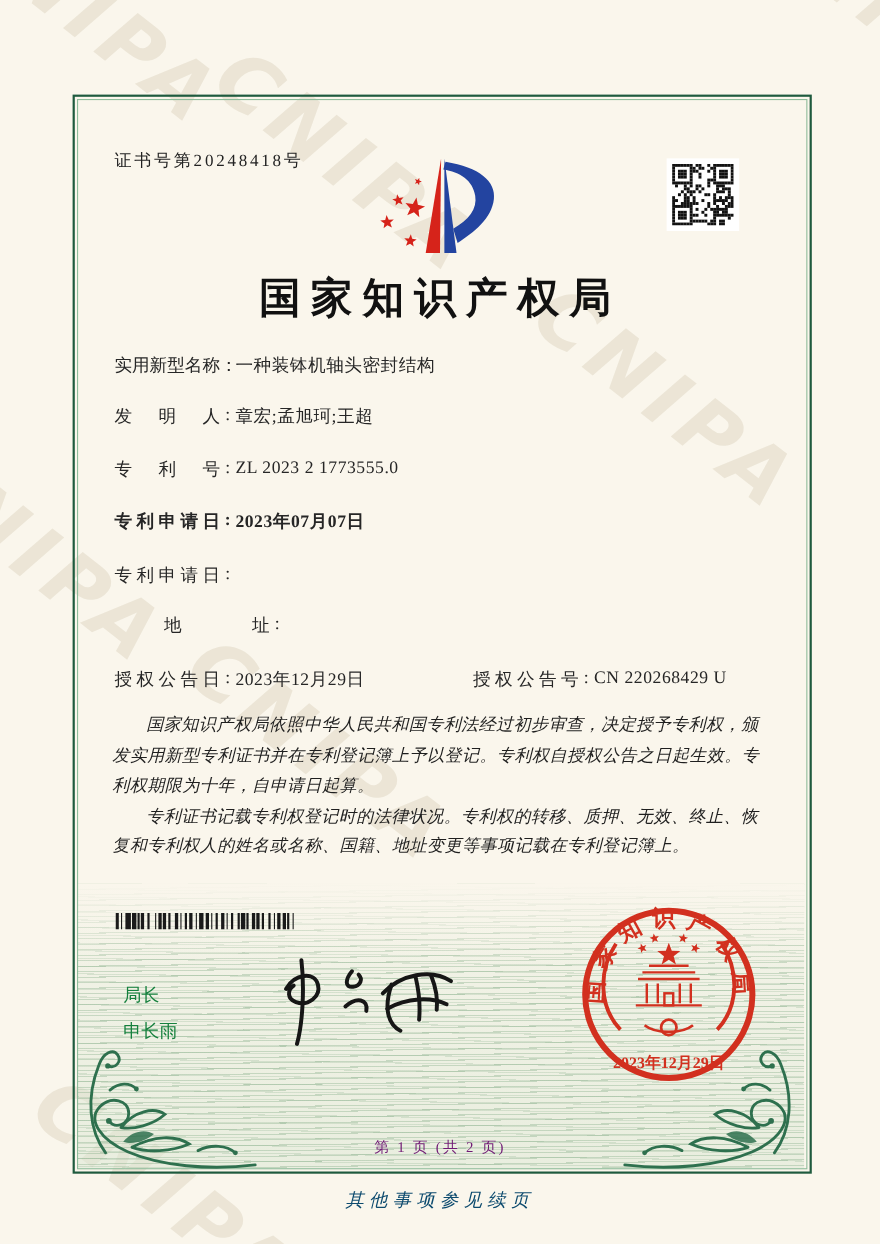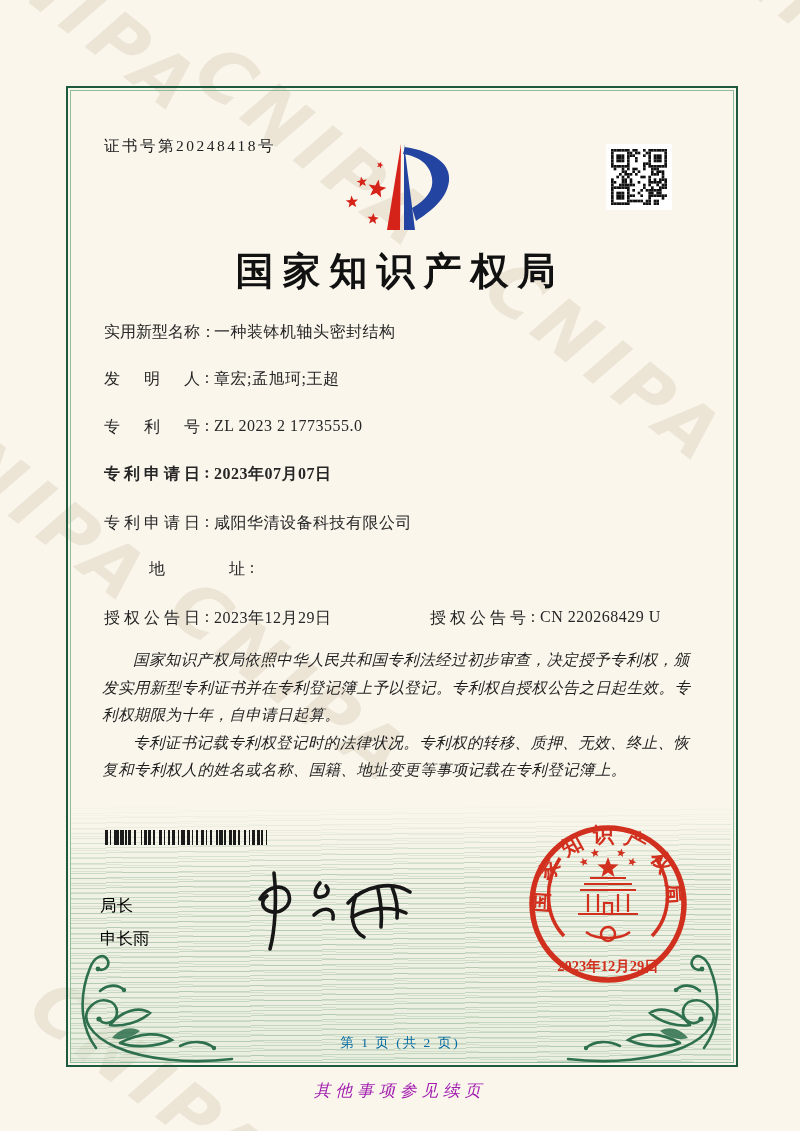--- a/index.html
+++ b/index.html
@@ -31,31 +31,31 @@
   .fcolon{display:inline-block;width:14px;text-align:center;flex:none;}
   .fvalue{display:inline-block;letter-spacing:0.5px;}
   .fvalue.addr{width:434px;line-height:1.62;}
   .gpair{display:flex;}
   .gspace{width:62px;flex:none;}
   .paras{position:absolute;left:102px;top:646px;width:602px;font-size:15.5px;line-height:1.78;
          font-style:italic;color:#1f1f1f;letter-spacing:0.4px;}
   .paras p{margin:0;text-indent:2em;}
   .barcode{position:absolute;left:105px;top:830px;width:214px;height:15px;display:flex;overflow:hidden;}
   .barcode div{height:100%;flex:none;}
-  .director{position:absolute;left:100px;top:889px;font-family:"Liberation Sans","DejaVu Sans",sans-serif;
-            font-size:16.5px;color:#000000;line-height:2.0;}
+  .director{position:absolute;left:112px;top:889px;font-family:"Liberation Sans","DejaVu Sans",sans-serif;
+            font-size:16.5px;color:#15803d;line-height:2.0;}
   .signature{position:absolute;left:232px;top:855px;}
   .seal{position:absolute;left:524px;top:820px;}
   .ornament{position:absolute;width:176px;height:120px;}
   .orn-left{left:60px;top:946px;}
   .orn-right{left:564px;top:946px;transform:scaleX(-1);}
   .page-num{position:absolute;left:0;top:1034px;width:100%;text-align:center;
-            font-size:13.5px;letter-spacing:2px;color:#0369a1;}
+            font-size:13.5px;letter-spacing:2px;color:#701a75;}
   .contnote{position:absolute;left:0;top:1080px;width:100%;text-align:center;
-            font-size:16.5px;font-style:italic;letter-spacing:5px;color:#a21caf;}
+            font-size:16.5px;font-style:italic;letter-spacing:5px;color:#0c4a6e;}
 </style>
 </head>
 <body>
 
 <div class="page">
 
   <div class="wm" style="left:-60px;top:-30px;">CNIPA</div>
   <div class="wm" style="left:660px;top:-40px;">CNIPA</div>
   <div class="wm" style="left:175px;top:105px;">CNIPA</div>
   <div class="wm" style="left:465px;top:320px;">CNIPA</div>
@@ -365,21 +365,20 @@
     <span class="fvalue">ZL 2023 2 1773555.0</span>
   </div>
   <div class="frow" style="top:464px;font-weight:bold;">
     <span class="flabel">专利申请日</span>
     <span class="fcolon">:</span>
     <span class="fvalue">2023年07月07日</span>
   </div>
   <div class="frow" style="top:513px;">
     <span class="flabel">专利申请日</span>
     <span class="fcolon">:</span>
-    <span class="fvalue">咸阳华清设备科技有限公司</span>
   </div>
   <div class="frow" style="top:559px;margin-left:45px;">
     <span class="flabel">地址</span>
     <span class="fcolon">:</span>
   </div>
   <div class="frow" style="top:608px;">
     <span class="gpair">
       <span class="flabel">授权公告日</span>
       <span class="fcolon">:</span>
       <span class="fvalue" style="width:154px;">2023年12月29日</span>

